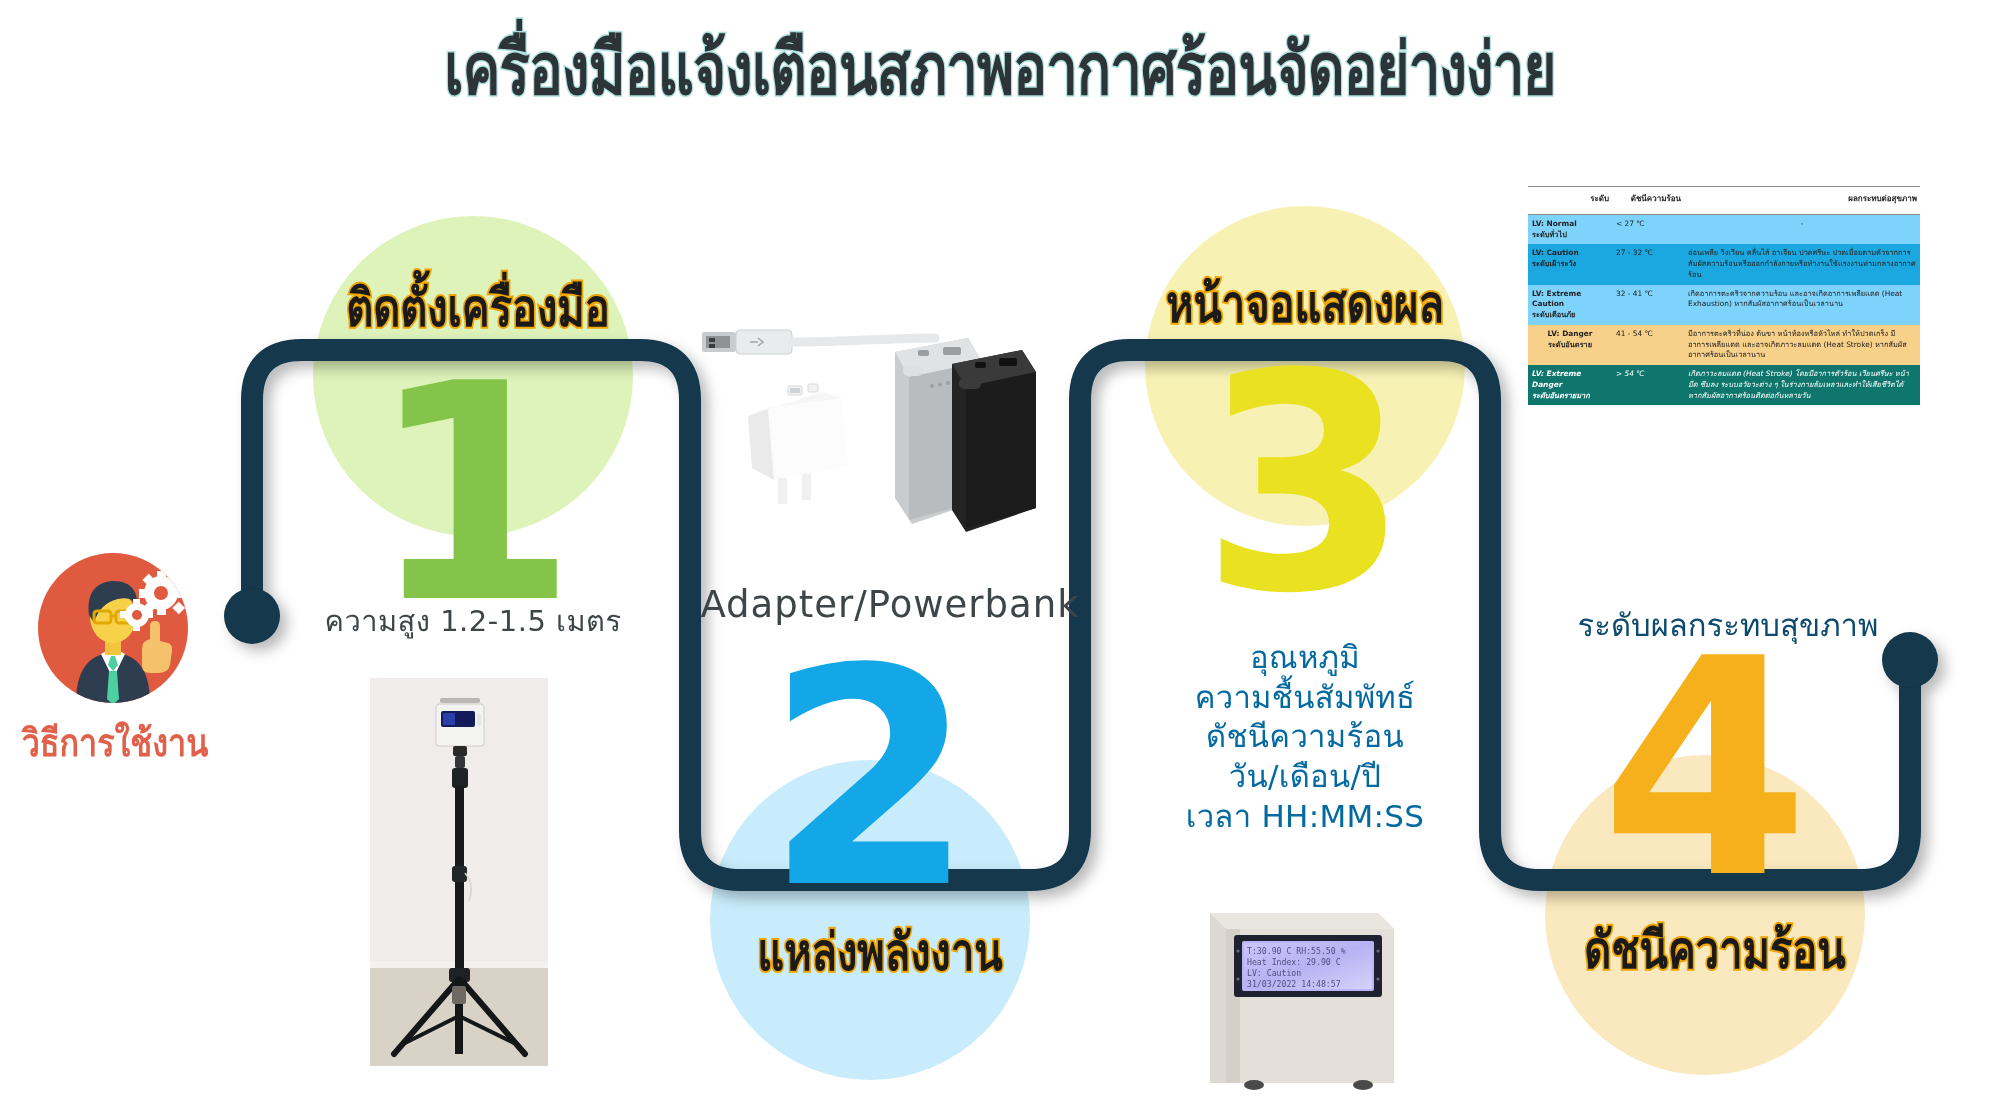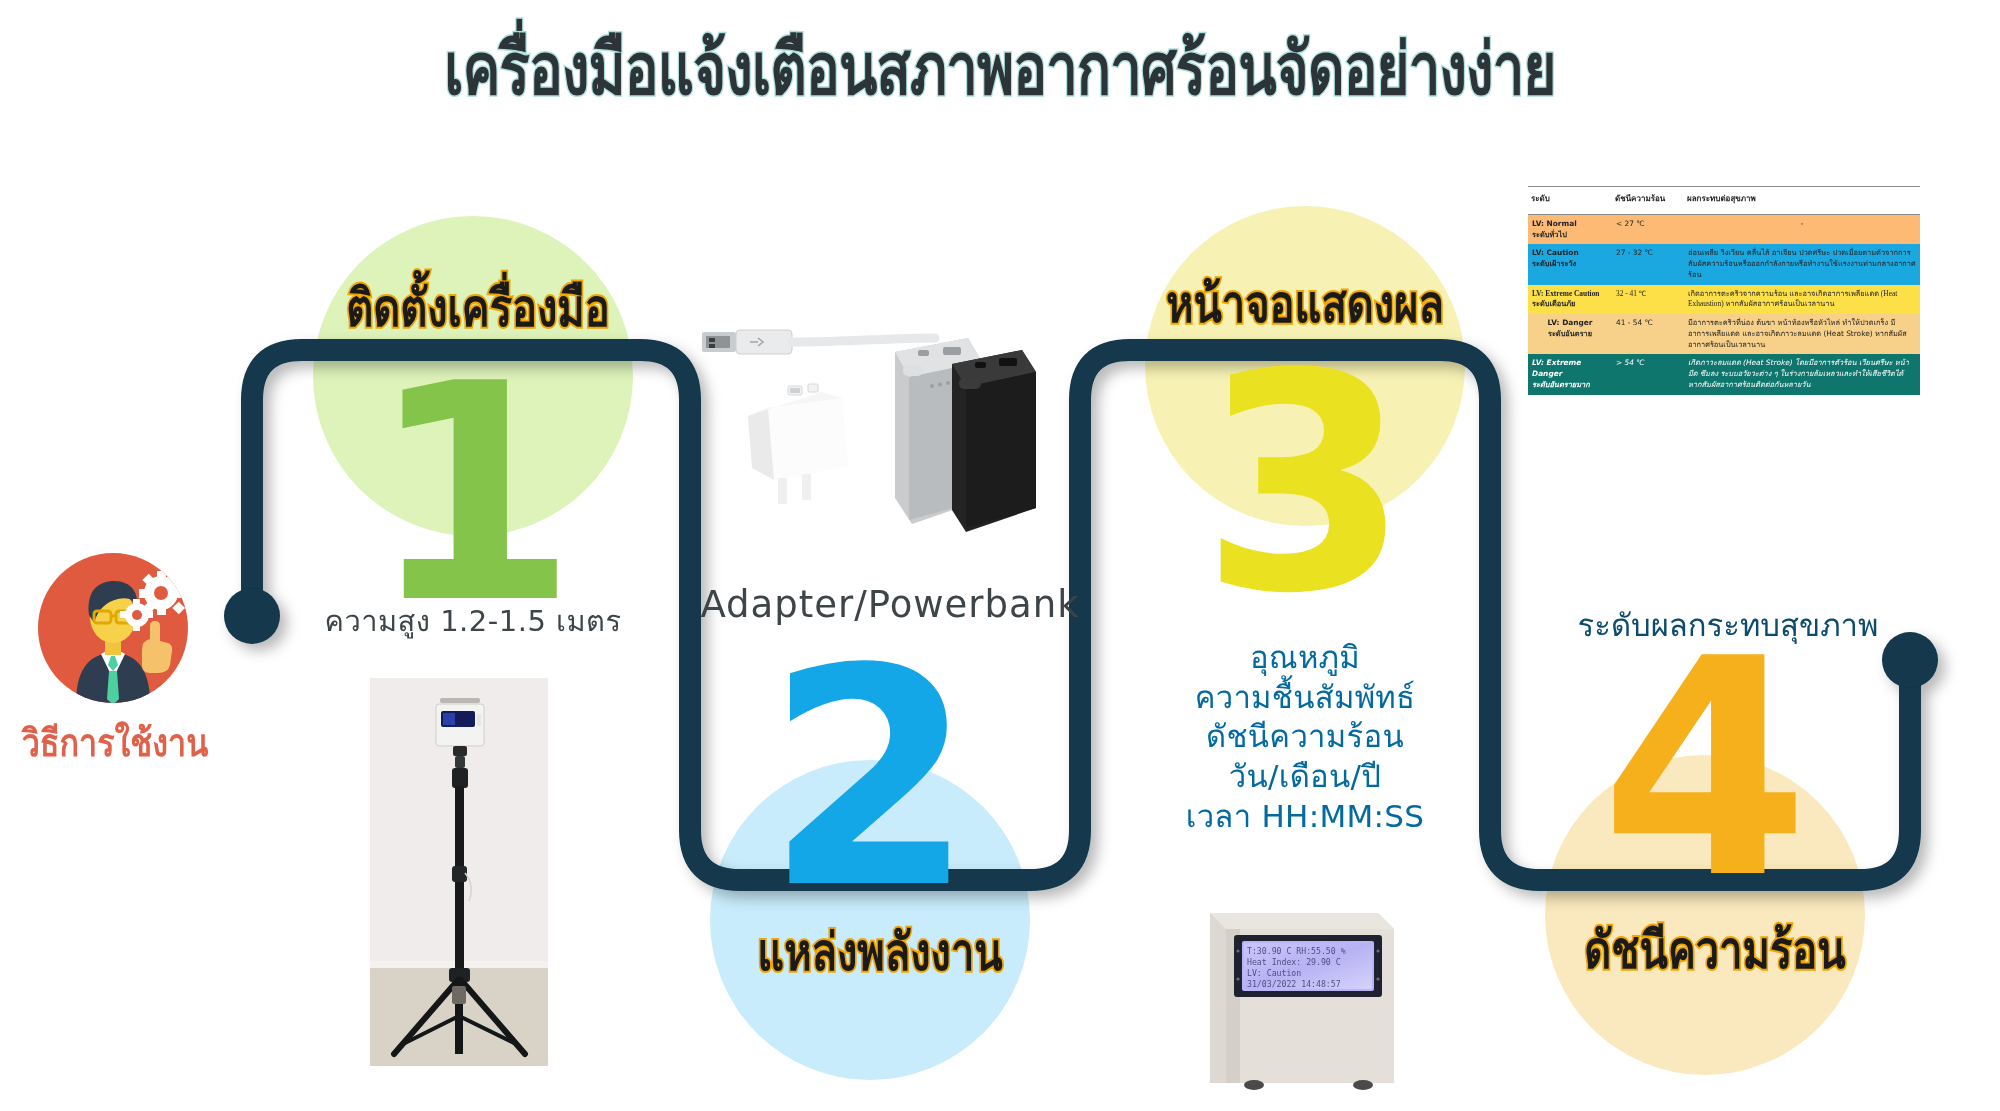--- a/index.html
+++ b/index.html
@@ -63,31 +63,31 @@
     color:#e0604a;font-weight:bold;font-size:38px;transform:scaleX(.85);
   }
 
   
   #heat-table{
     position:absolute;left:1528px;top:186px;width:392px;
     border-collapse:collapse;font-size:7.4px;color:#222;
     background:#fff;
   }
   #heat-table th{
-    font-weight:bold;text-align:left;padding:5px 3px 9px;font-size:8px;
+    font-weight:bold;text-align:right;padding:5px 3px 9px;font-size:8px;
     border-top:1.4px solid #8a8a8a;border-bottom:1.4px solid #8a8a8a;
     background:#fff;
   }
   #heat-table td{padding:4px 4px;vertical-align:top;line-height:1.45;}
   #heat-table td.lvl{font-weight:bold;width:76px;}
   #heat-table td.idx{width:64px;text-align:left;font-weight:normal;margin-top:17px;}
   #heat-table td.eff{text-align:left;}
-  .row-normal td{background:#fdba74;}
+  .row-normal td{background:#7dd3fc;}
   .row-caution td{background:#1ba8e0;}
-  .row-extreme td{background:#fde047;font-family:Liberation Serif, serif;}
+  .row-extreme td{background:#7dd3fc;}
   .row-danger td{background:#f7d08a;text-align:center;}
   .row-extremedanger td{background:#0f766e;color:#fff;font-style:italic;}
   #table-caption{
     position:absolute;left:1528px;top:600px;width:400px;text-align:center;
     font-size:31px;color:#0c4a6e;
   }
 
   
   .photo{position:absolute;overflow:hidden;}
   .tripod-bg{background:linear-gradient(#efece8 0%,#efece8 72%,#ded8cf 72%,#d6cfc5 100%);}

